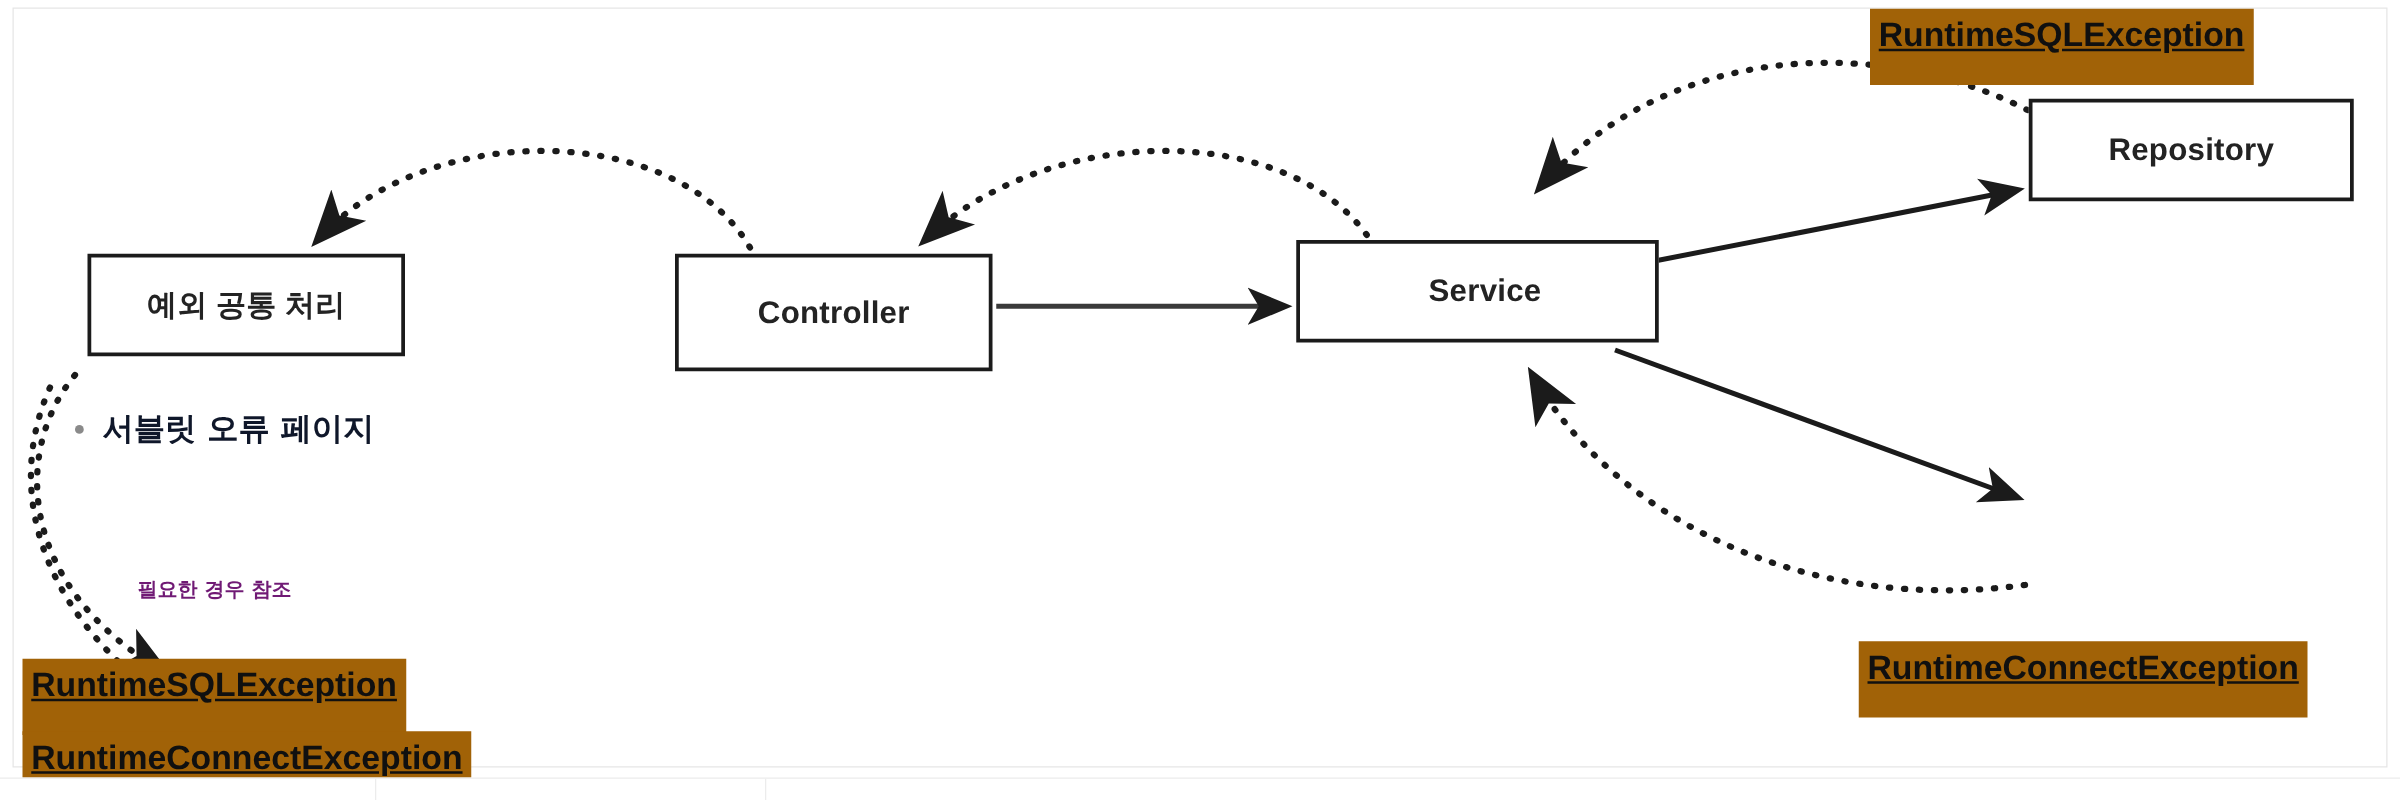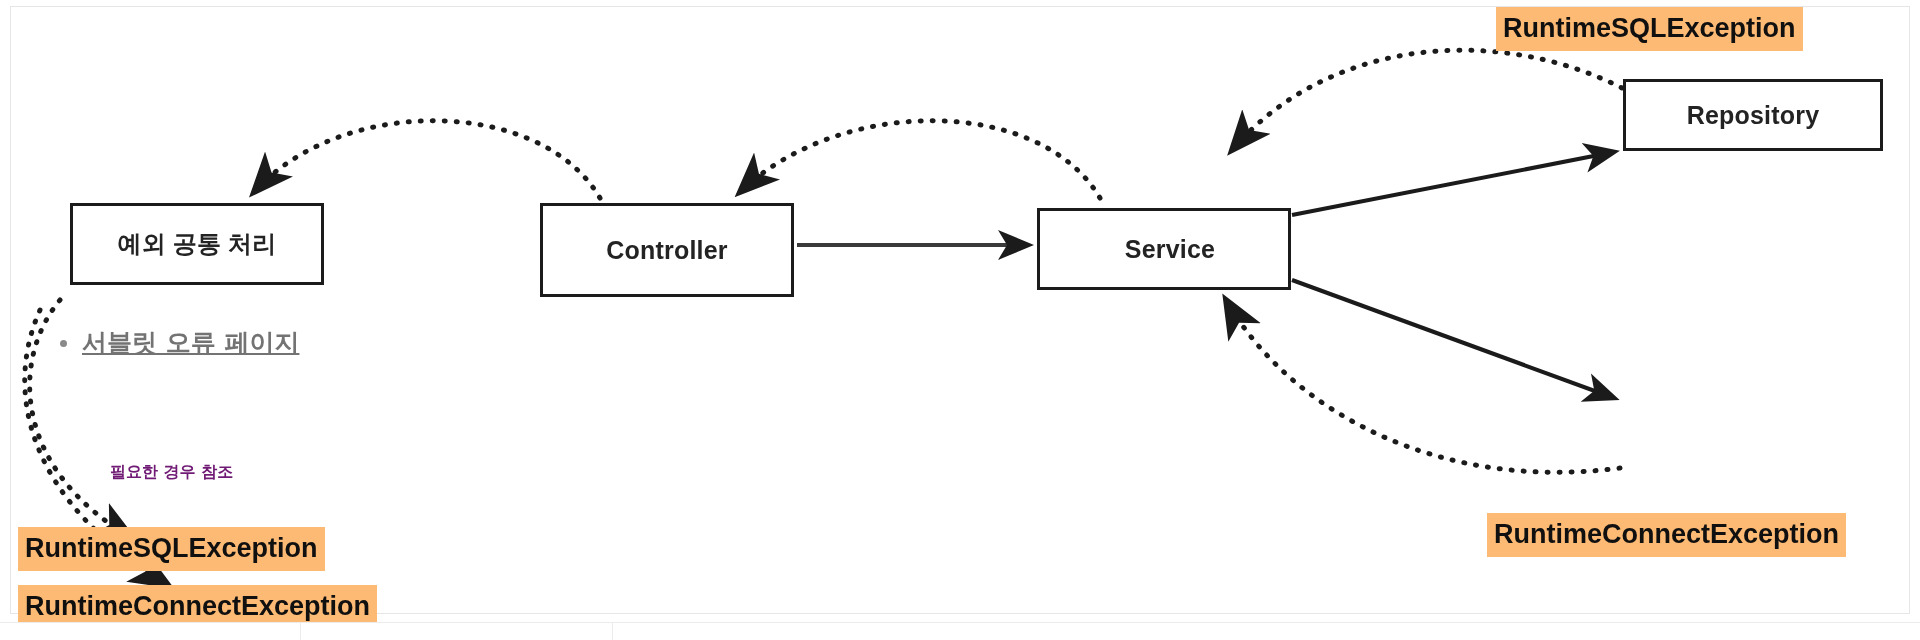--- a/index.html
+++ b/index.html
@@ -74,34 +74,33 @@
     letter-spacing: 0.2px;
     white-space: nowrap;
   }
   .node.korean .node-label {
     font-family: Liberation Sans, sans-serif;
     font-size: 24px;
   }
 
   #node-exception { left: 70px;  top: 203px; width: 254px; height: 82px; }
   #node-controller{ left: 540px; top: 203px; width: 254px; height: 94px; }
-  #node-service   { left: 1037px;top: 208px; width: 254px; height: 82px; padding-left: 12px; }
-  #node-repository{ left: 1623px;top: 79px;  width: 260px; height: 72px; }
+  #node-service   { left: 1037px;top: 192px; width: 290px; height: 82px; padding-left: 12px; }
+  #node-repository{ left: 1623px;top: 79px;  width: 260px; height: 82px; }
   #node-network   { left: 1623px;top: 388px; width: 260px; height: 82px; }
 
   
   .bullet-list {
     position: absolute;
     left: 40px;
     top: 318px;
     margin: 0;
     padding: 0 0 0 42px;
     list-style: none;
-    color: #737373;
-    text-decoration: underline;
+    color: #0f172a;
   }
   .bullet-list li {
     position: relative;
     font-size: 25px;
     font-weight: 700;
     line-height: 49px;
     white-space: nowrap;
     font-family: "DejaVu Sans", "Liberation Sans", sans-serif;
   }
   .bullet-list li::before {
@@ -123,28 +122,29 @@
     font-size: 16px;
     font-weight: 700;
     color: #701a75;
     white-space: nowrap;
     font-family: "DejaVu Sans", "Liberation Sans", sans-serif;
   }
 
   
   .chip {
     position: absolute;
-    background: #fdba74;
+    background: #a16207;
     color: #101010;
     font-size: 27px;
     font-weight: 700;
     line-height: 36px;
-    padding: 3px 7px 5px 7px;
+    padding: 3px 7px 22px 7px;
     white-space: nowrap;
     letter-spacing: 0px;
+    text-decoration: underline;
   }
   #chip-tr-sql      { left: 1496px; top: 7px;   }
   #chip-br-connect  { left: 1487px; top: 513px; }
   #chip-bl-sql      { left: 18px;   top: 527px; }
   #chip-bl-connect  { left: 18px;   top: 585px; }
 </style>
 </head>
 <body>
 
 <div id="canvas">

